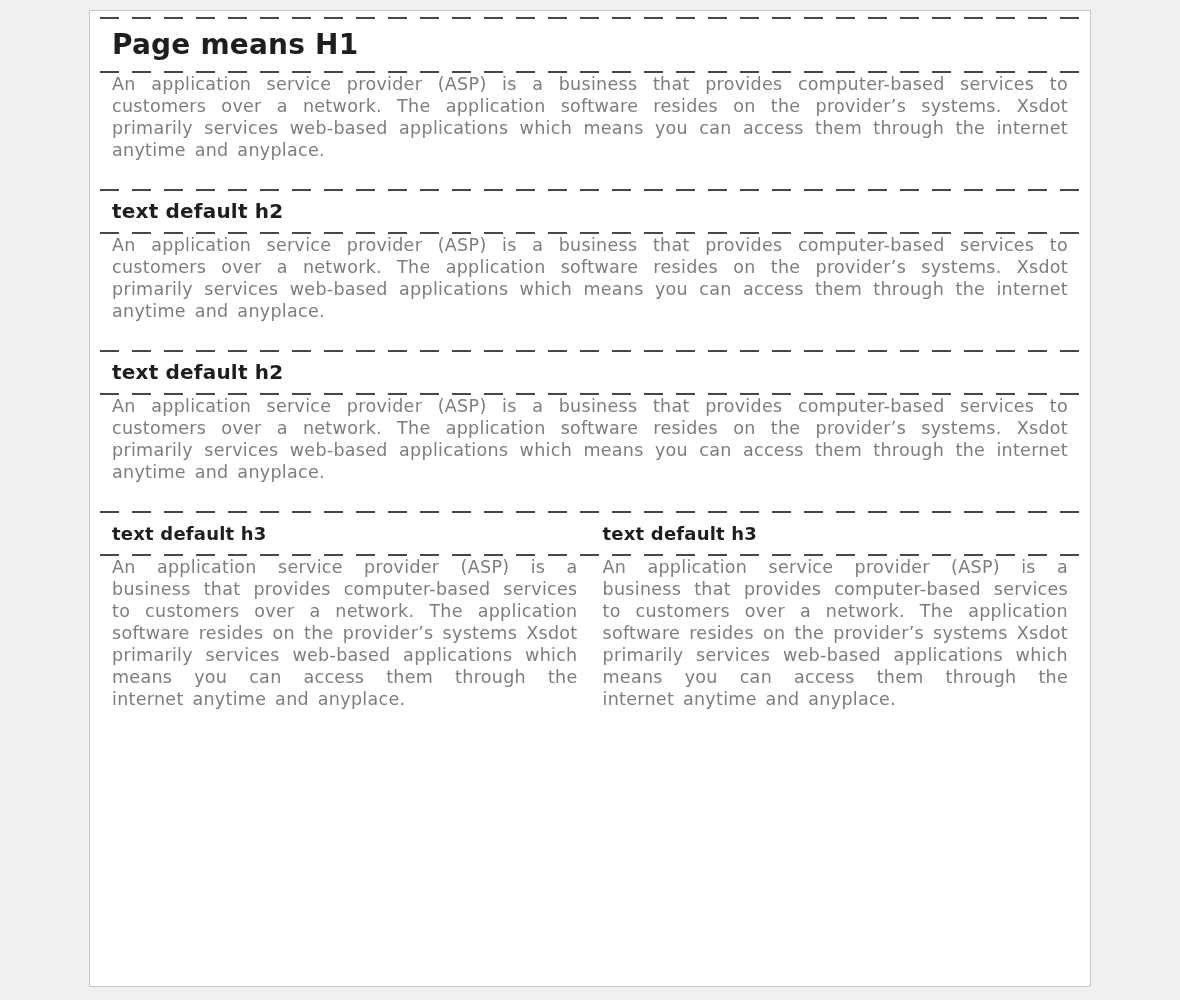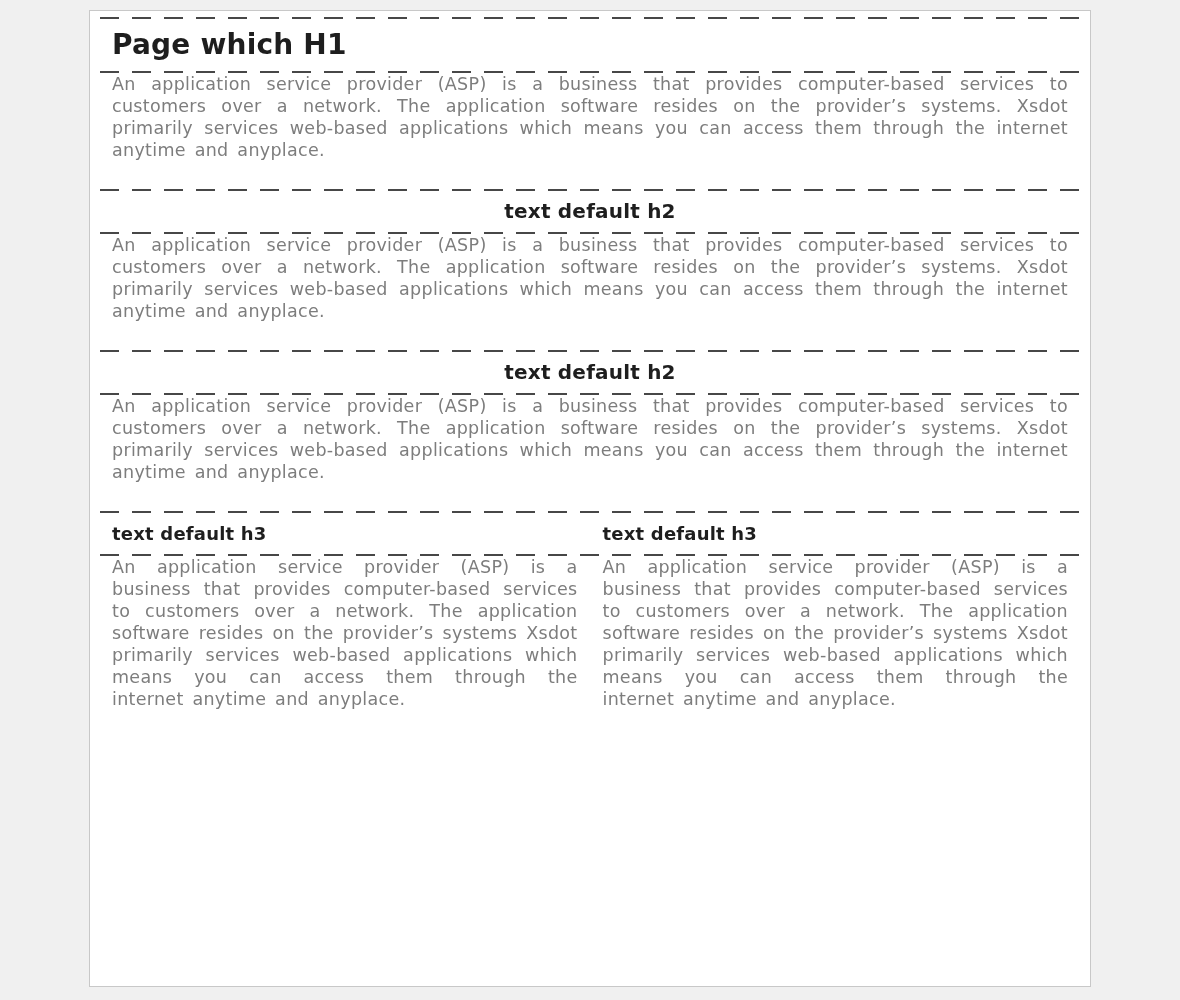--- a/index.html
+++ b/index.html
@@ -34,21 +34,20 @@
   }
   h1 {
     font-size: 28px;
     line-height: 33px;
     padding: 9px 0 10px 0;
   }
   h2 {
     font-size: 20px;
     line-height: 25px;
     padding: 8px 0;
-    text-align: center;
   }
   h3 {
     font-size: 18px;
     line-height: 25px;
     padding: 8px 0;
   }
   p.body {
     margin: 0 12px 28px 12px;
     color: #7d7d7d;
     font-size: 17.5px;
@@ -75,21 +74,21 @@
     flex: 1;
     margin: 0;
   }
 </style>
 </head>
 <body>
 
 <div class="sheet">
 
   <div class="rule"></div>
-  <h1>Page which H1</h1>
+  <h1>Page means H1</h1>
   <div class="rule"></div>
   <p class="body">An application service provider (ASP) is a business that provides computer-based services to customers over a network. The application software resides on the provider’s systems. Xsdot primarily services web-based applications which means you can access them through the internet anytime and anyplace.</p>
 
   <div class="rule"></div>
   <h2>text default h2</h2>
   <div class="rule"></div>
   <p class="body">An application service provider (ASP) is a business that provides computer-based services to customers over a network. The application software resides on the provider’s systems. Xsdot primarily services web-based applications which means you can access them through the internet anytime and anyplace.</p>
 
   <div class="rule"></div>
   <h2>text default h2</h2>

